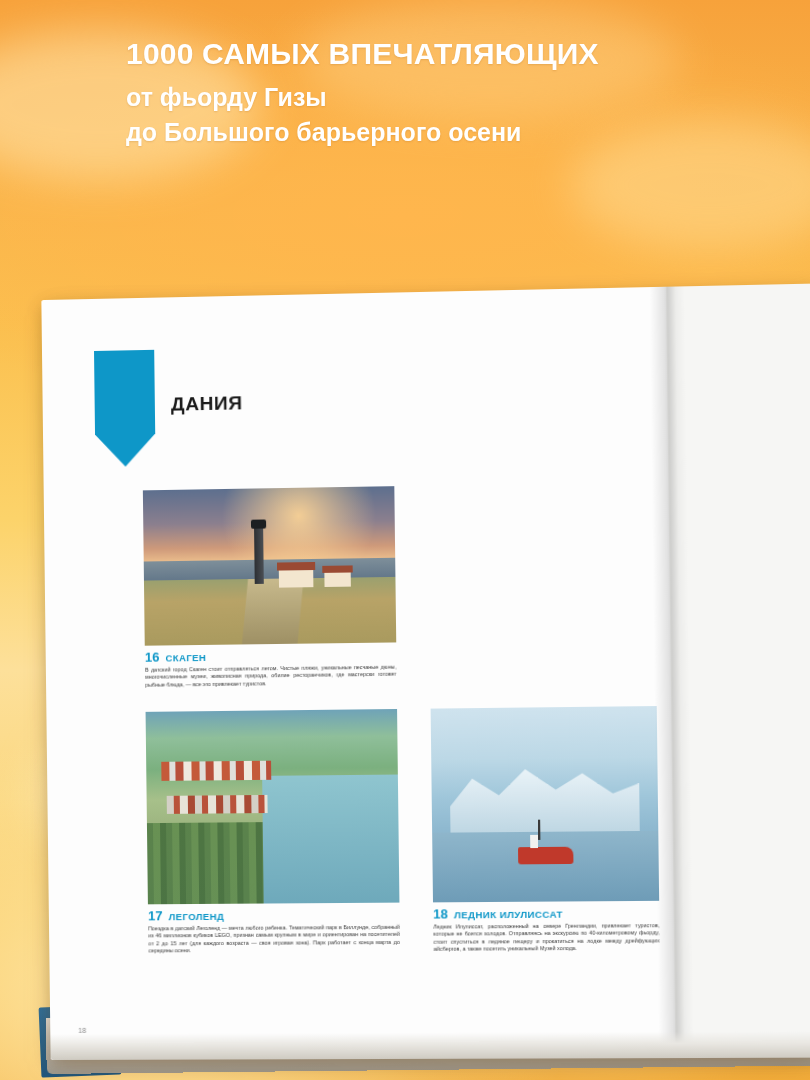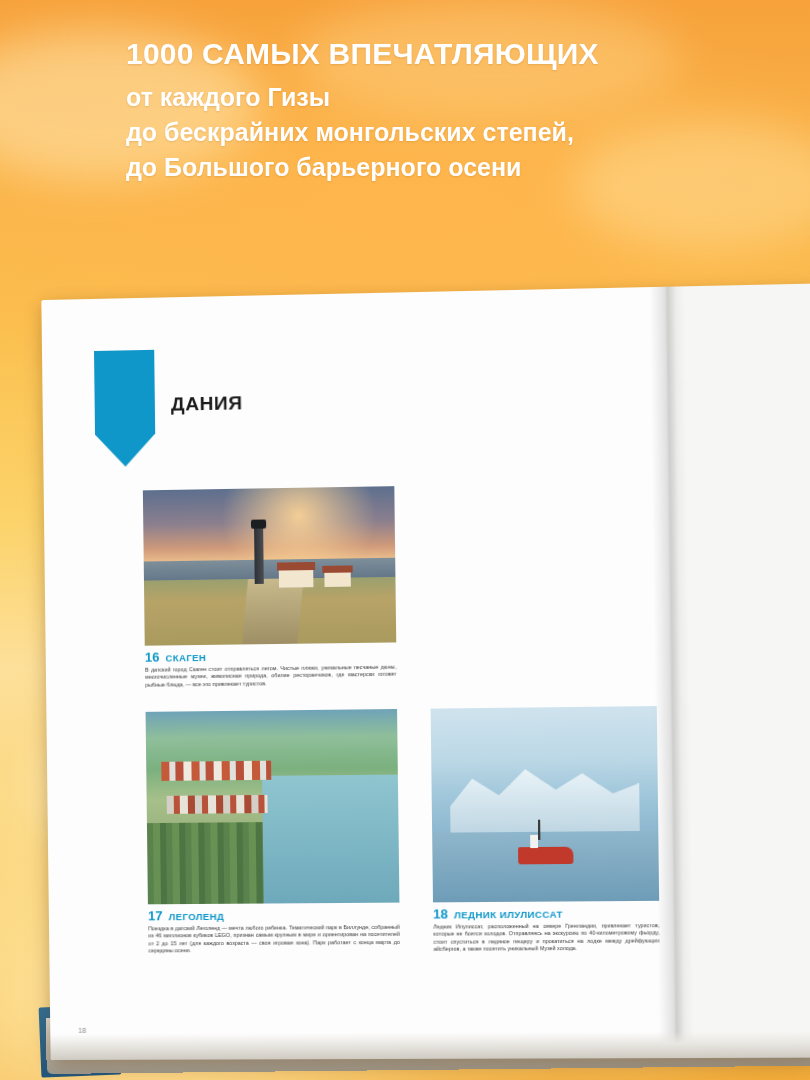--- a/index.html
+++ b/index.html
@@ -191,22 +191,21 @@
 
   <div class="wisp w1"></div>
   <div class="wisp w2"></div>
   <div class="wisp w3"></div>
   <div class="wisp w4"></div>
   <div class="wisp w5"></div>
 
   <div class="headline">
     <div class="l1">1000 САМЫХ ВПЕЧАТЛЯЮЩИХ</div>
     <div class="sub">
-      <div>от каждого Гизы</div>
-      <div>до бескрайних монгольских степей,</div>
+      <div>от фьорду Гизы</div>
       <div>до Большого барьерного осени</div>
     </div>
   </div>
 
   <div class="cover-left"></div>
   <div class="book-base"></div>
 
   <div id="book">
     <div class="book-shadow"></div>
     <div class="spread">

